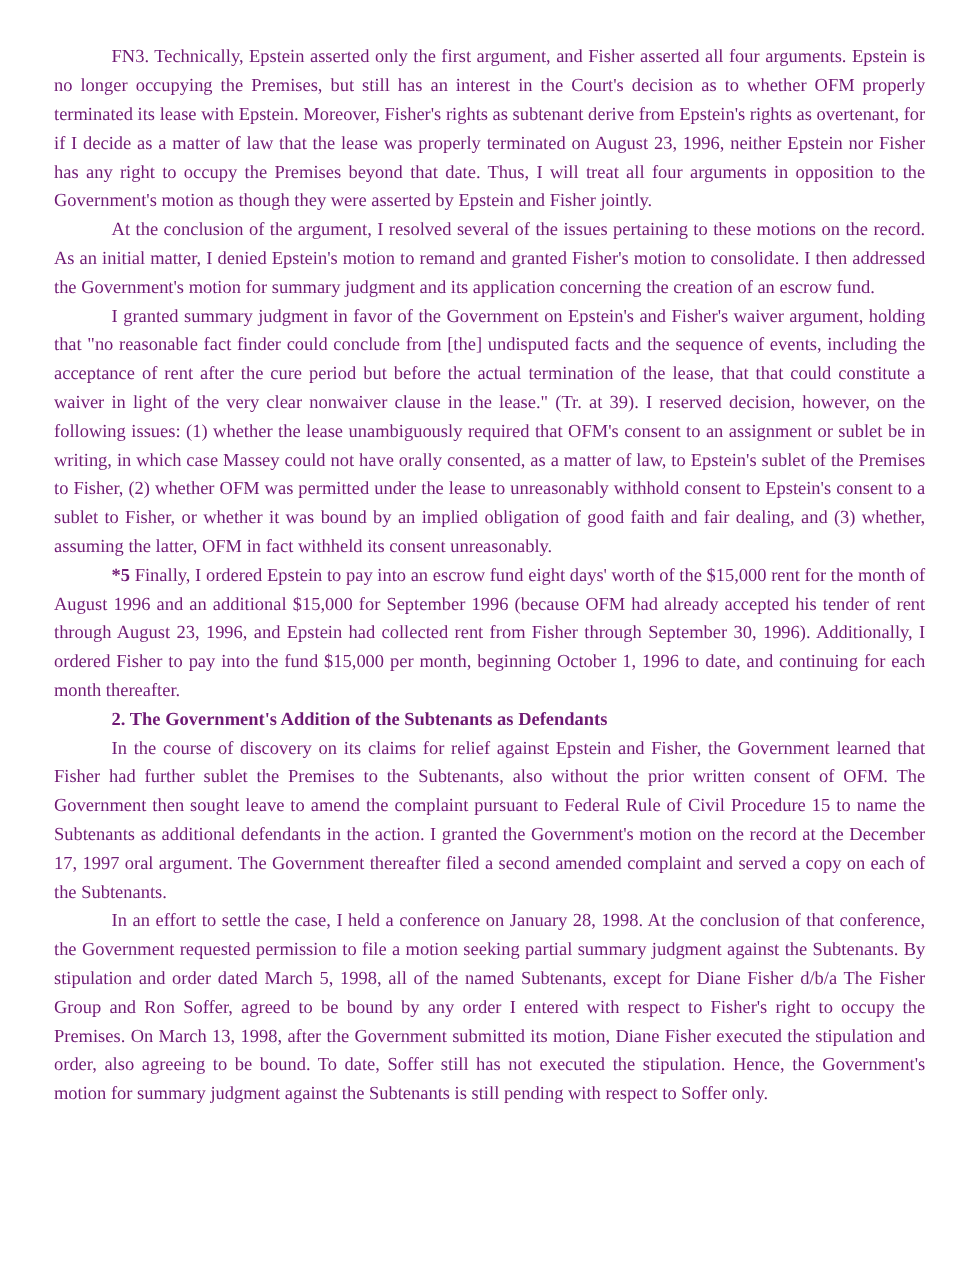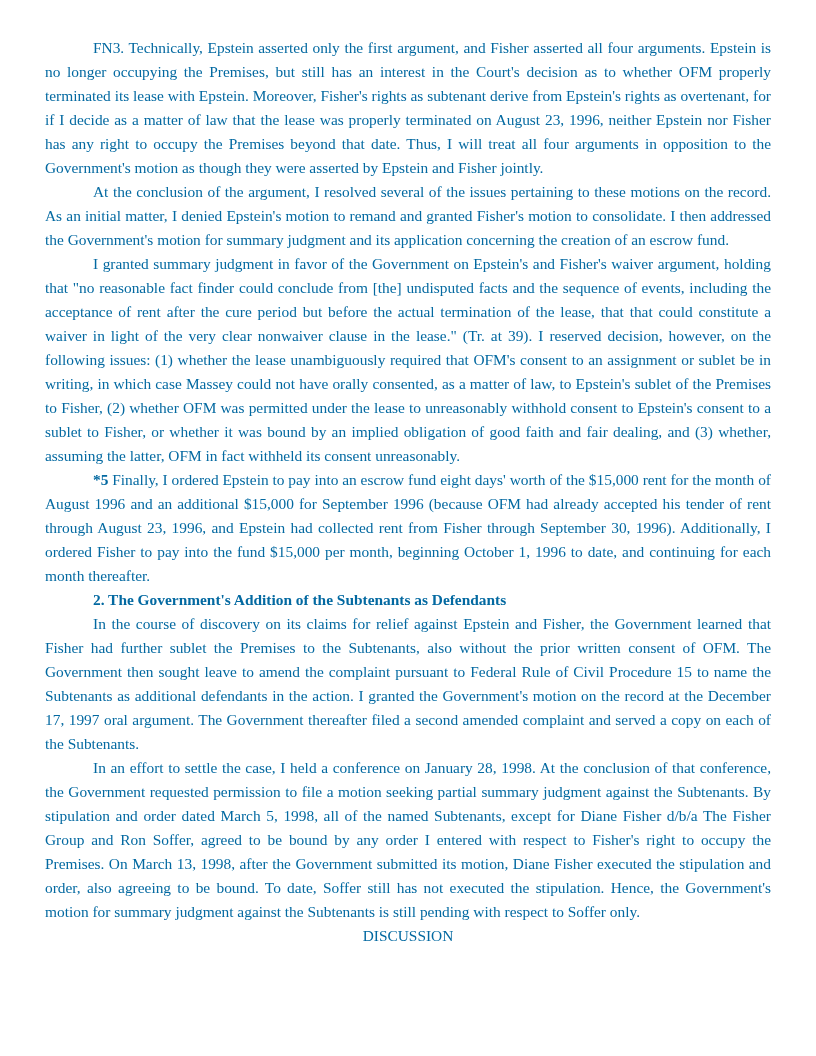--- a/index.html
+++ b/index.html
@@ -5,21 +5,21 @@
   html, body { margin: 0; padding: 0; background: #ffffff; }
   body { width: 816px; height: 1056px; overflow: hidden; position: relative; }
   .page {
     position: absolute;
     left: 45px;
     top: 36px;
     width: 726px;
     font-family: "Liberation Serif", "DejaVu Serif", serif;
     font-size: 15.4px;
     line-height: 24px;
-    color: #0369a1;
+    color: #701a75;
   }
   .para {
     margin: 0;
     text-align: justify;
     text-indent: 48px;
   }
   .heading-sub {
     margin: 0;
     text-indent: 48px;
     text-align: left;
@@ -35,14 +35,13 @@
 <body>
 
 <div class="page">
   <p class="para">FN3. Technically, Epstein asserted only the first argument, and Fisher asserted all four arguments.  Epstein is no longer occupying the Premises, but still has an interest in the Court's decision as to whether OFM properly terminated its lease with Epstein.  Moreover, Fisher's rights as subtenant derive from Epstein's rights as overtenant, for if I decide as a matter of law that the lease was properly terminated on August 23, 1996, neither Epstein nor Fisher has any right to occupy the Premises beyond that date.  Thus, I will treat all four arguments in opposition to the Government's motion as though they were asserted by Epstein and Fisher jointly.</p>
   <p class="para">At the conclusion of the argument, I resolved several of the issues pertaining to these motions on the record.  As an initial matter, I denied Epstein's motion to remand and granted Fisher's motion to consolidate.  I then addressed the Government's motion for summary judgment and its application concerning the creation of an escrow fund.</p>
   <p class="para">I granted summary judgment in favor of the Government on Epstein's and Fisher's waiver argument, holding that "no reasonable fact finder could conclude from [the] undisputed facts and the sequence of events, including the acceptance of rent after the cure period but before the actual termination of the lease, that that could constitute a waiver in light of the very clear nonwaiver clause in the lease."  (Tr. at 39).  I reserved decision, however, on the following issues:  (1) whether the lease unambiguously required that OFM's consent to an assignment or sublet be in writing, in which case Massey could not have orally consented, as a matter of law, to Epstein's sublet of the Premises to Fisher, (2) whether OFM was permitted under the lease to unreasonably withhold consent to Epstein's consent to a sublet to Fisher, or whether it was bound by an implied obligation of good faith and fair dealing, and (3) whether, assuming the latter, OFM in fact withheld its consent unreasonably.</p>
   <p class="para"><span class="star-page">*5</span><span> Finally, I ordered Epstein to pay into an escrow fund eight days' worth of the $15,000 rent for the month of August 1996 and an additional $15,000 for September 1996 (because OFM had already accepted his tender of rent through August 23, 1996, and Epstein had collected rent from Fisher through September 30, 1996).  Additionally, I ordered Fisher to pay into the fund $15,000 per month, beginning October 1, 1996 to date, and continuing for each month thereafter.</span></p>
   <p class="heading-sub">2. The Government's Addition of the Subtenants as Defendants</p>
   <p class="para">In the course of discovery on its claims for relief against Epstein and Fisher, the Government learned that Fisher had further sublet the Premises to the Subtenants, also without the prior written consent of OFM. The Government then sought leave to amend the complaint pursuant to Federal Rule of Civil Procedure 15 to name the Subtenants as additional defendants in the action.  I granted the Government's motion on the record at the December 17, 1997 oral argument.  The Government thereafter filed a second amended complaint and served a copy on each of the Subtenants.</p>
   <p class="para">In an effort to settle the case, I held a conference on January 28, 1998.  At the conclusion of that conference, the Government requested permission to file a motion seeking partial summary judgment against the Subtenants.  By stipulation and order dated March 5, 1998, all of the named Subtenants, except for Diane Fisher d/b/a The Fisher Group and Ron Soffer, agreed to be bound by any order I entered with respect to Fisher's right to occupy the Premises.  On March 13, 1998, after the Government submitted its motion, Diane Fisher executed the stipulation and order, also agreeing to be bound.  To date, Soffer still has not executed the stipulation.  Hence, the Government's motion for summary judgment against the Subtenants is still pending with respect to Soffer only.</p>
-  <p class="heading-center">DISCUSSION</p>
 </div>
 
 </body></html>

